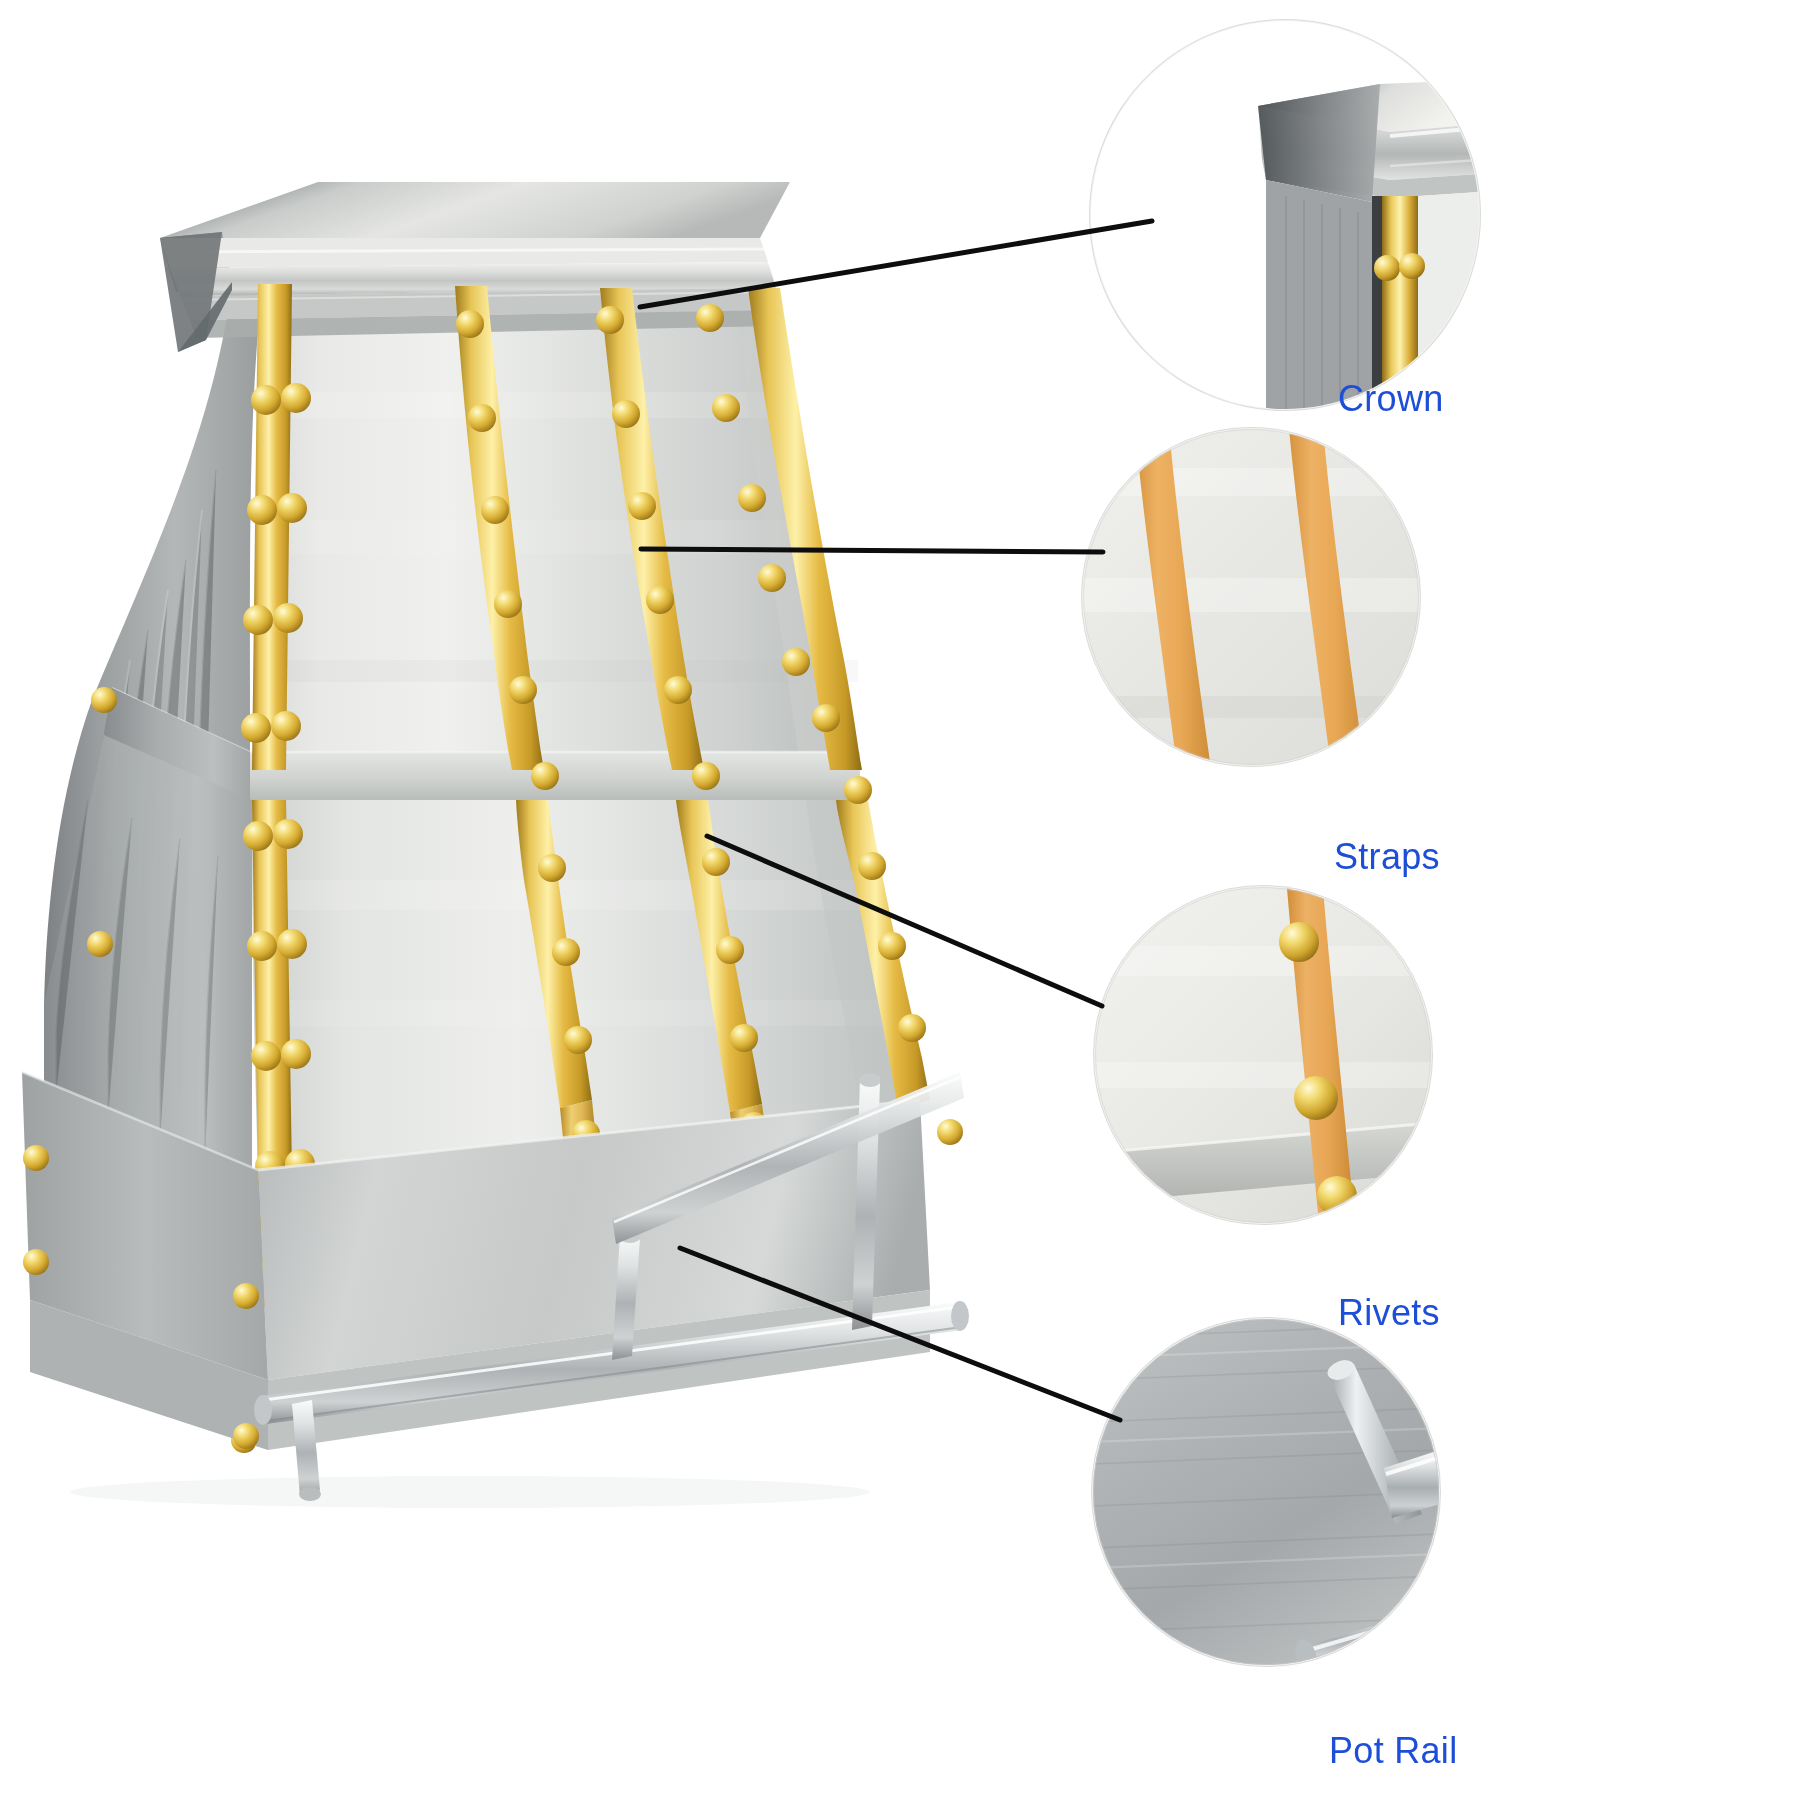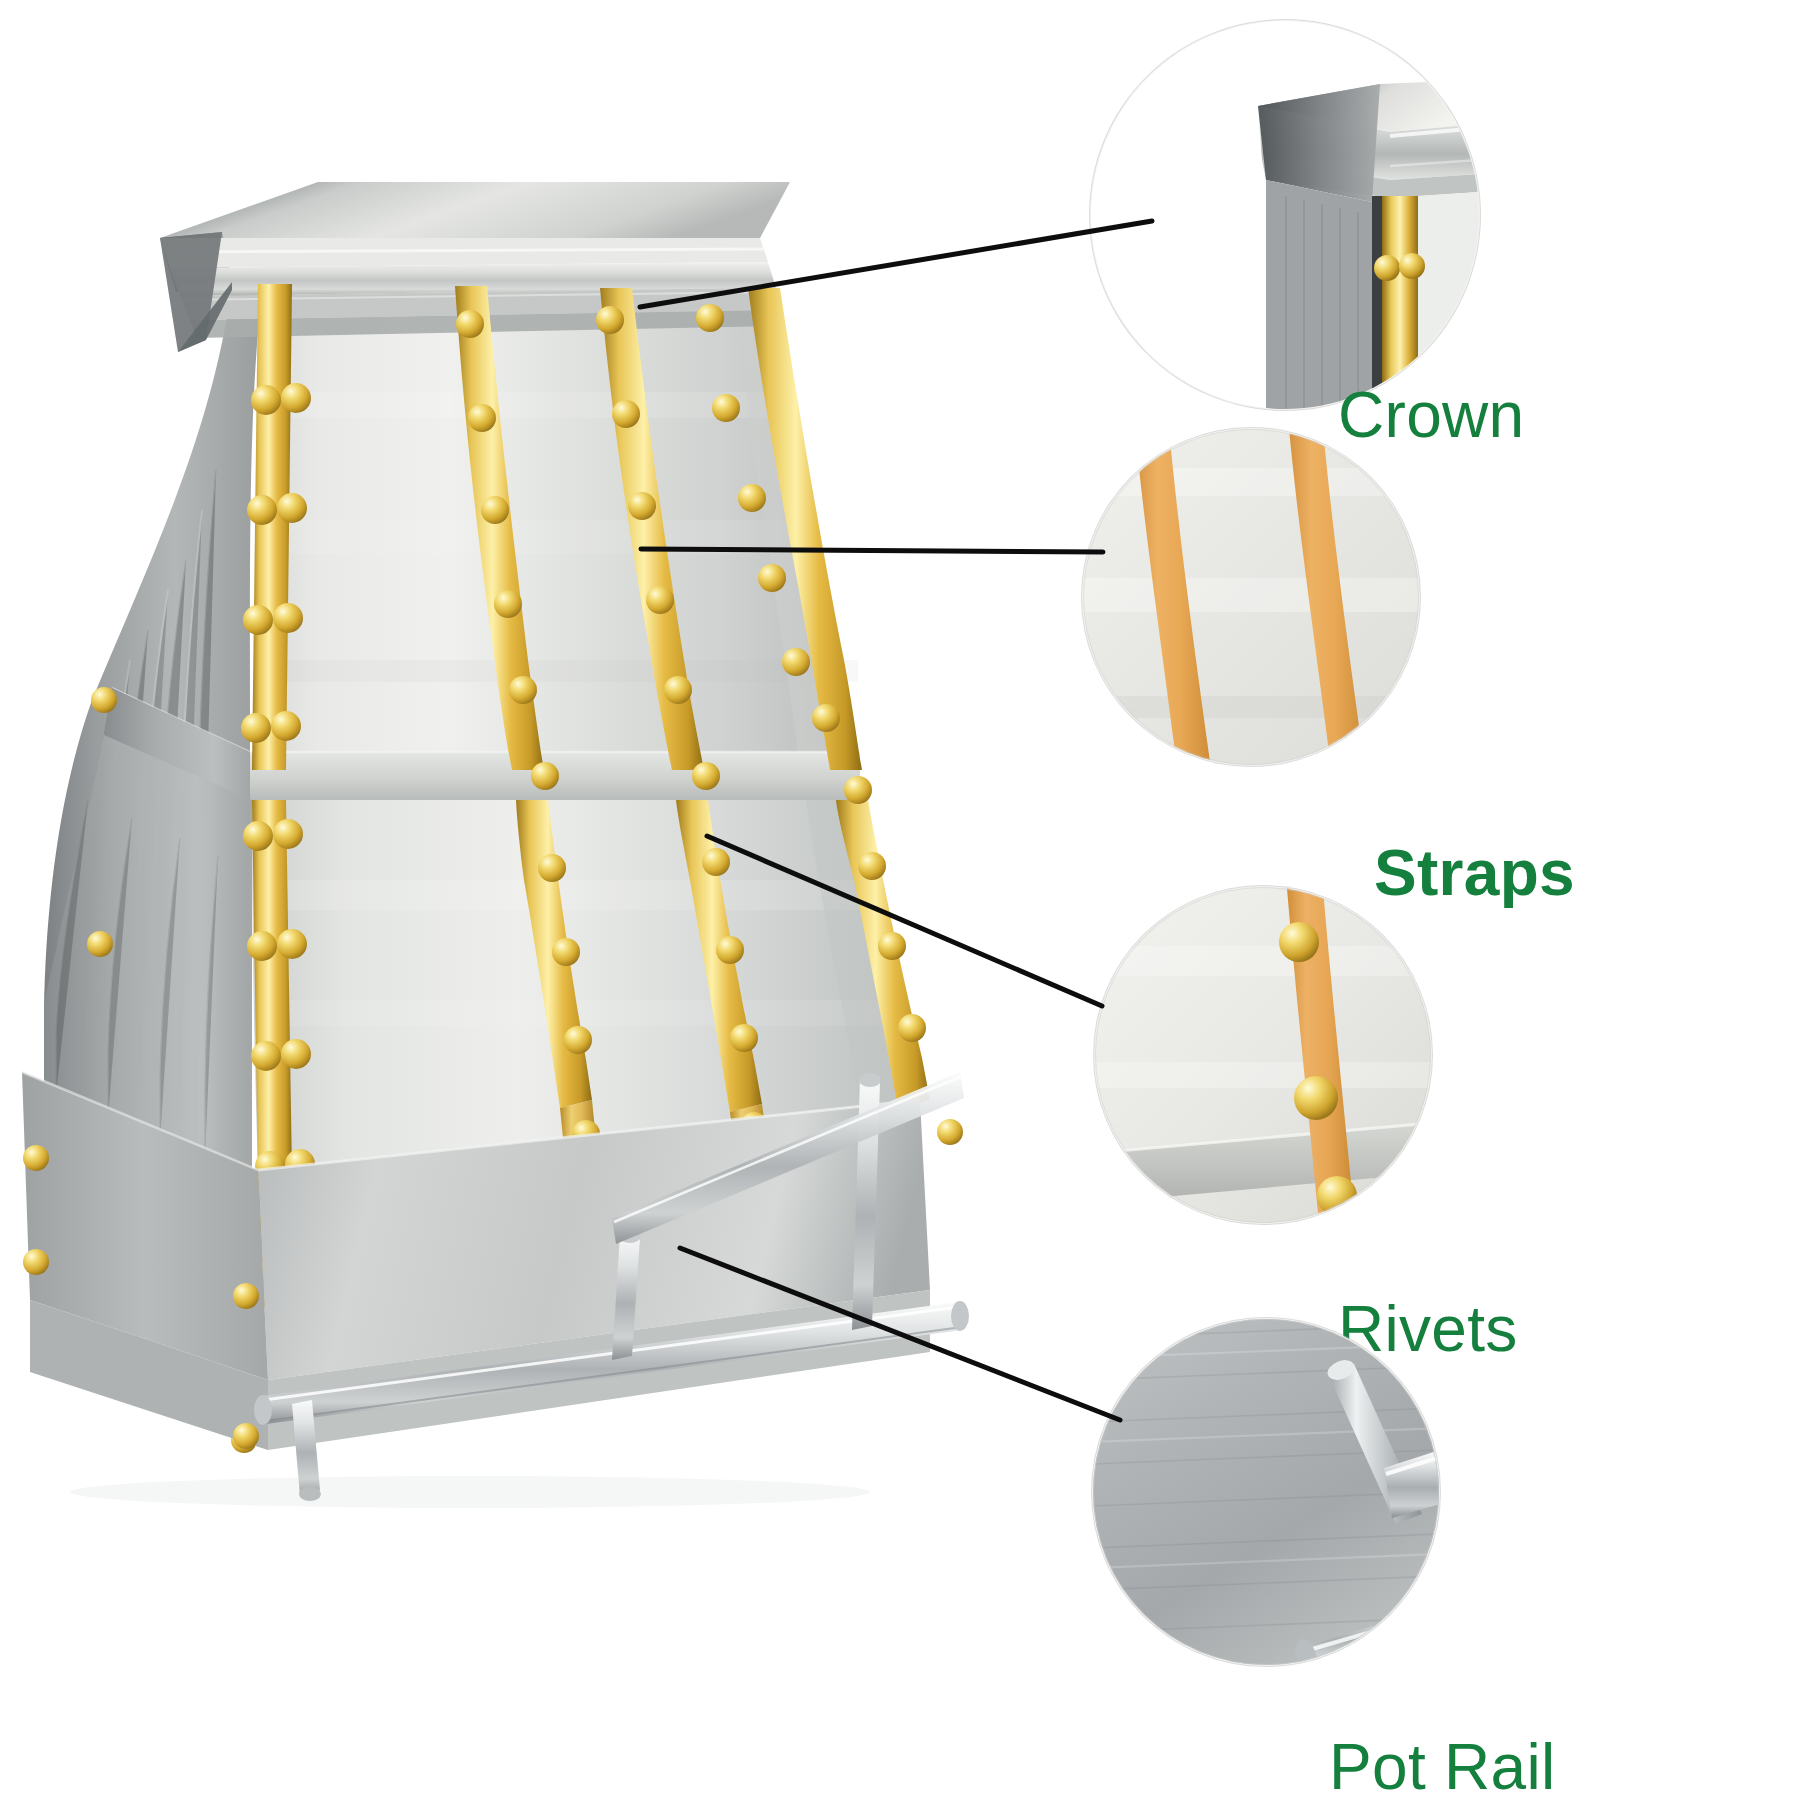--- a/index.html
+++ b/index.html
@@ -16,22 +16,22 @@
   .callout-circle{
     position:absolute;border-radius:50%;overflow:hidden;
     box-shadow:0 0 0 1px rgba(190,190,190,.55);
     background:#f2f2ef;
   }
   .cc-inner{position:absolute;left:0;top:0;width:100%;height:100%;}
 
   
   .callout-label{
     position:absolute;
-    color:#15803d;
-    font-size:64px;
+    color:#1d4ed8;
+    font-size:36px;
     font-weight:400;
     letter-spacing:.3px;
     white-space:nowrap;
     font-family:"Liberation Sans","DejaVu Sans",sans-serif;
   }
 
   
   #leaders{position:absolute;left:0;top:0;width:1800px;height:1800px;pointer-events:none;}
 </style>
 </head>
@@ -461,21 +461,21 @@
         </g>
 
         <path d="M 52,-10 L 86,-10 C 96,100 112,220 130,348 L 96,348 C 80,220 62,100 52,-10 Z" fill="url(#sStrap)"></path>
 
         <path d="M 206,-10 L 240,-10 C 250,100 266,220 284,348 L 250,348 C 234,220 216,100 206,-10 Z" fill="url(#sStrap)"></path>
 
         <circle cx="169" cy="169" r="168" fill="none" stroke="#cfd0cb" stroke-width="2" opacity="0.5"></circle>
       </g>
     </svg>
   </div>
-  <div class="callout-label" id="lb-straps" style="left: 1374px; top: 836px; font-weight: bold;">Straps</div>
+  <div class="callout-label" id="lb-straps" style="left: 1334px; top: 836px;">Straps</div>
 
   <div class="callout-circle" id="cc-rivets" style="left: 1094px; top: 886px; width: 338px; height: 338px;">
     <svg class="cc-inner" viewBox="0 0 338 338">
       <defs>
         <clipPath id="clipRivets">
             <circle cx="169" cy="169" r="168"></circle>
           </clipPath>
         <linearGradient id="rBg" x1="0" y1="0" x2="1" y2="1">
           <stop offset="0" stop-color="#f2f2ee"></stop>
             <stop offset="0.5" stop-color="#e8e9e4"></stop>

